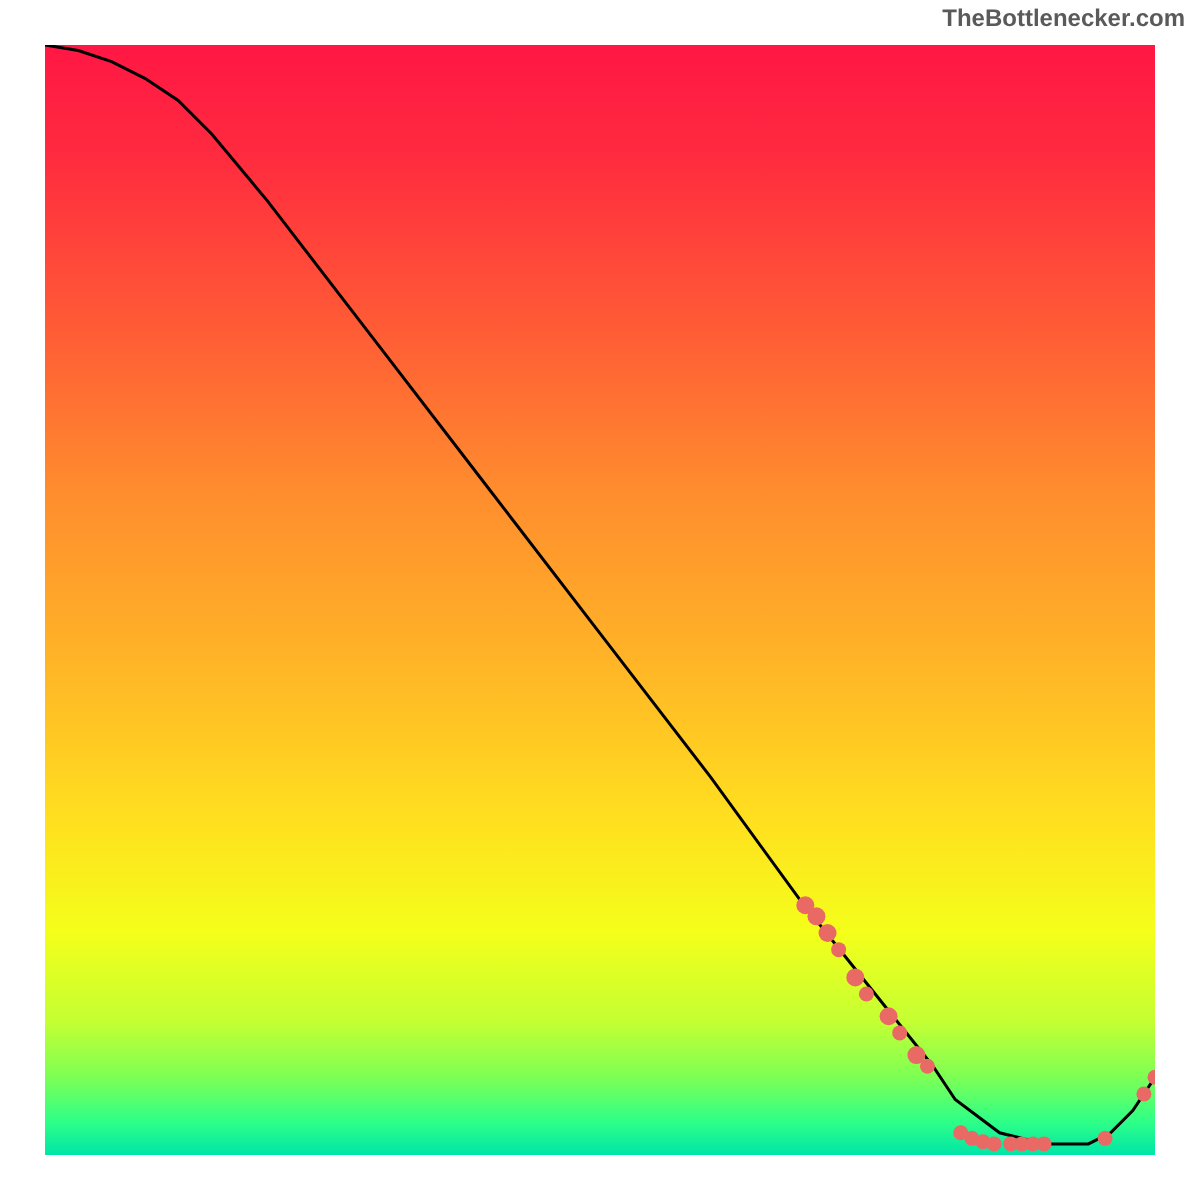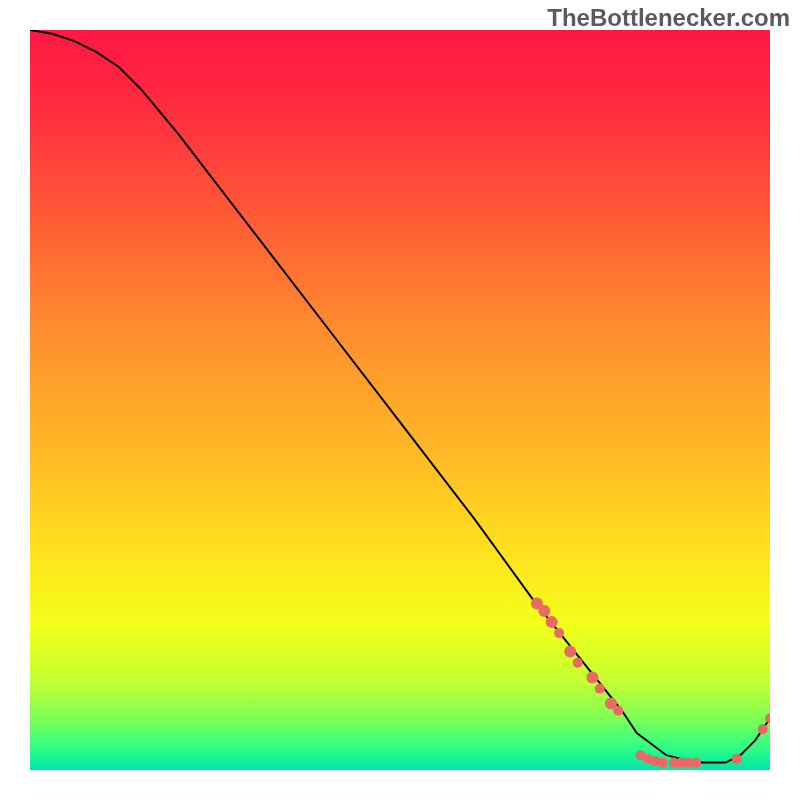--- a/index.html
+++ b/index.html
@@ -7,21 +7,21 @@
   .chart-container {
     position: relative;
     width: 800px;
     height: 800px;
   }
   .watermark {
     position: absolute;
     top: 4px;
     right: 10px;
     font-family: Arial, sans-serif;
-    font-size: 24px;
+    font-size: 16px;
     font-weight: bold;
     color: #5a5a5a;
     z-index: 10;
   }
   .plot-area {
     position: absolute;
     left: 30px;
     top: 30px;
     width: 740px;
     height: 740px;

